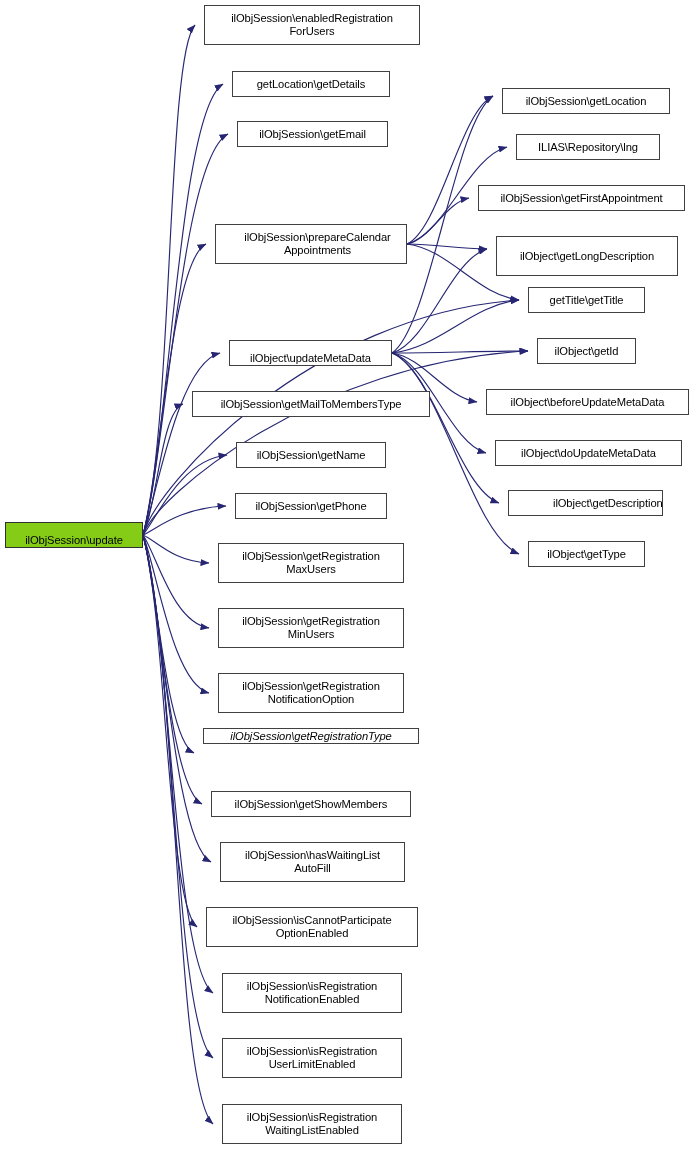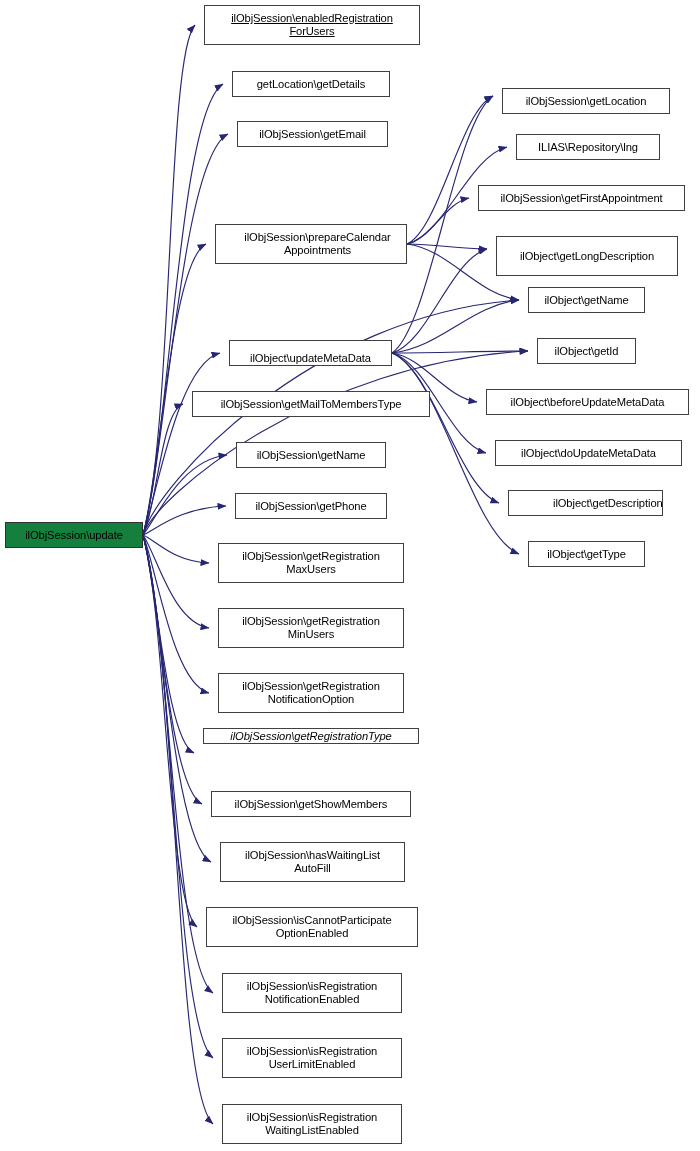--- a/index.html
+++ b/index.html
@@ -31,22 +31,23 @@
     font-size: 11.2px;
     line-height: 13px;
     text-align: center;
     display: flex;
     align-items: center;
     justify-content: center;
     white-space: pre-line;
     letter-spacing: -0.1px;
   }
   .node.root {
-    background: #15803d;
+    background: #84cc16;
     border-color: #303030;
+    align-items: flex-end;
   }
   .node-label {
     display: block;
     width: 100%;
     padding: 0 3px;
     box-sizing: border-box;
   }
 </style>
 </head>
 <body>
@@ -89,21 +90,21 @@
         <path d="M392,353 C440.26,347.7 470.74,305.3 519,300" marker-end="url(#arrow)"></path>
         <path d="M392,353 C443.68,352.8 476.32,351.2 528,351" marker-end="url(#arrow)"></path>
         <path d="M392,353 C424.3,357.9 444.7,397.1 477,402" marker-end="url(#arrow)"></path>
         <path d="M392,353 C427.72,363 450.28,443 486,453" marker-end="url(#arrow)"></path>
         <path d="M392,353 C432.66,368 458.34000000000003,488 499,503" marker-end="url(#arrow)"></path>
         <path d="M392,353 C440.26,373.1 470.74,533.9 519,554" marker-end="url(#arrow)"></path>
       </g>
   </svg>
   <div id="nodes">
       <div class="node root" style="left: 5px; top: 522px; width: 138px; height: 26px;"><span class="node-label">ilObjSession\update</span></div>
-      <div class="node" style="left: 204px; top: 5px; width: 216px; height: 40px; text-decoration: underline;"><span class="node-label">ilObjSession\enabledRegistration
+      <div class="node" style="left: 204px; top: 5px; width: 216px; height: 40px;"><span class="node-label">ilObjSession\enabledRegistration
 ForUsers</span></div>
       <div class="node" style="left: 232px; top: 71px; width: 158px; height: 26px;"><span class="node-label">getLocation\getDetails</span></div>
       <div class="node" style="left: 237px; top: 121px; width: 151px; height: 26px;"><span class="node-label">ilObjSession\getEmail</span></div>
       <div class="node" style="left: 215px; top: 224px; width: 192px; height: 40px; padding-left: 13px;"><span class="node-label">ilObjSession\prepareCalendar
 Appointments</span></div>
       <div class="node" style="left: 229px; top: 340px; width: 163px; height: 26px; align-items: flex-end;"><span class="node-label">ilObject\updateMetaData</span></div>
       <div class="node" style="left: 192px; top: 391px; width: 238px; height: 26px;"><span class="node-label">ilObjSession\getMailToMembersType</span></div>
       <div class="node" style="left: 236px; top: 442px; width: 150px; height: 26px;"><span class="node-label">ilObjSession\getName</span></div>
       <div class="node" style="left: 235px; top: 493px; width: 152px; height: 26px;"><span class="node-label">ilObjSession\getPhone</span></div>
       <div class="node" style="left: 218px; top: 543px; width: 186px; height: 40px;"><span class="node-label">ilObjSession\getRegistration
@@ -121,20 +122,20 @@
       <div class="node" style="left: 222px; top: 973px; width: 180px; height: 40px;"><span class="node-label">ilObjSession\isRegistration
 NotificationEnabled</span></div>
       <div class="node" style="left: 222px; top: 1038px; width: 180px; height: 40px;"><span class="node-label">ilObjSession\isRegistration
 UserLimitEnabled</span></div>
       <div class="node" style="left: 222px; top: 1104px; width: 180px; height: 40px;"><span class="node-label">ilObjSession\isRegistration
 WaitingListEnabled</span></div>
       <div class="node" style="left: 502px; top: 88px; width: 168px; height: 26px;"><span class="node-label">ilObjSession\getLocation</span></div>
       <div class="node" style="left: 516px; top: 134px; width: 144px; height: 26px;"><span class="node-label">ILIAS\Repository\lng</span></div>
       <div class="node" style="left: 478px; top: 185px; width: 207px; height: 26px;"><span class="node-label">ilObjSession\getFirstAppointment</span></div>
       <div class="node" style="left: 496px; top: 236px; width: 182px; height: 40px;"><span class="node-label">ilObject\getLongDescription</span></div>
-      <div class="node" style="left: 528px; top: 287px; width: 117px; height: 26px;"><span class="node-label">ilObject\getName</span></div>
+      <div class="node" style="left: 528px; top: 287px; width: 117px; height: 26px;"><span class="node-label">getTitle\getTitle</span></div>
       <div class="node" style="left: 537px; top: 338px; width: 99px; height: 26px;"><span class="node-label">ilObject\getId</span></div>
       <div class="node" style="left: 486px; top: 389px; width: 203px; height: 26px;"><span class="node-label">ilObject\beforeUpdateMetaData</span></div>
       <div class="node" style="left: 495px; top: 440px; width: 187px; height: 26px;"><span class="node-label">ilObject\doUpdateMetaData</span></div>
       <div class="node" style="left: 508px; top: 490px; width: 155px; height: 26px; padding-left: 41px;"><span class="node-label">ilObject\getDescription</span></div>
       <div class="node" style="left: 528px; top: 541px; width: 117px; height: 26px;"><span class="node-label">ilObject\getType</span></div>
     </div>
 </div>
 
 </body></html>

